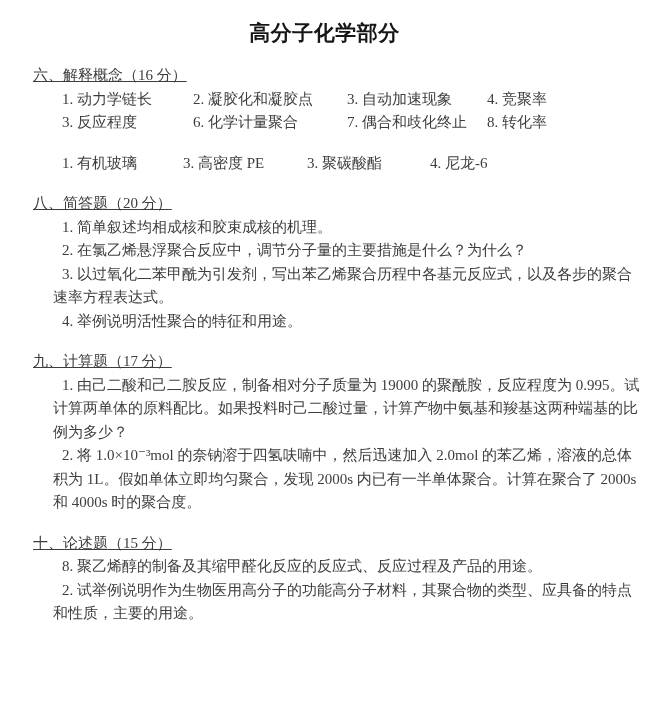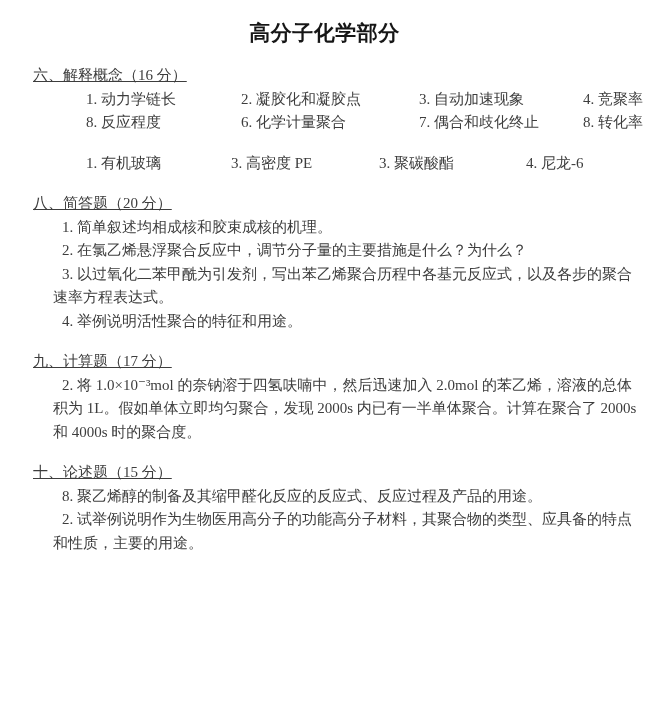--- a/index.html
+++ b/index.html
@@ -25,21 +25,21 @@
     text-align: center;
     font-size: 21px;
     line-height: 30px;
     font-weight: bold;
     color: #161616;
     letter-spacing: 0.5px;
   }
   .sec { margin: 0 0 17px 0; }
   .sec-heading { margin: 0; text-decoration: underline; }
   .tab-row { margin-left: 29px; white-space: nowrap; }
-  .cell { display: inline-block; vertical-align: top; margin-left: 24px; }
+  .cell { display: inline-block; vertical-align: top; }
   
   .w6-1 { width: 131px; }
   .w6-2 { width: 154px; }
   .w6-3 { width: 140px; }
   
   .w7-1 { width: 121px; }
   .w7-2 { width: 124px; }
   .w7-3 { width: 123px; }
   
   .item {
@@ -53,40 +53,41 @@
 <div class="doc">
 
   <h1 class="title">高分子化学部分</h1>
 
   <div class="sec">
     <div class="sec-heading">六、解释概念（16 分）</div>
     <div class="tab-row">
       <span class="cell w6-1">1. 动力学链长</span><span class="cell w6-2">2. 凝胶化和凝胶点</span><span class="cell w6-3">3. 自动加速现象</span><span class="cell">4. 竞聚率</span>
     </div>
     <div class="tab-row">
-      <span class="cell w6-1">8. 反应程度</span><span class="cell w6-2">6. 化学计量聚合</span><span class="cell w6-3">7. 偶合和歧化终止</span><span class="cell">8. 转化率</span>
+      <span class="cell w6-1">3. 反应程度</span><span class="cell w6-2">6. 化学计量聚合</span><span class="cell w6-3">7. 偶合和歧化终止</span><span class="cell">8. 转化率</span>
     </div>
   </div>
 
   <div class="sec">
     <div class="tab-row">
       <span class="cell w7-1">1. 有机玻璃</span><span class="cell w7-2">3. 高密度 PE</span><span class="cell w7-3">3. 聚碳酸酯</span><span class="cell">4. 尼龙-6</span>
     </div>
   </div>
 
   <div class="sec">
     <div class="sec-heading">八、简答题（20 分）</div>
     <p class="item">1. 简单叙述均相成核和胶束成核的机理。</p>
     <p class="item">2. 在氯乙烯悬浮聚合反应中，调节分子量的主要措施是什么？为什么？</p>
     <p class="item">3. 以过氧化二苯甲酰为引发剂，写出苯乙烯聚合历程中各基元反应式，以及各步的聚合速率方程表达式。</p>
     <p class="item">4. 举例说明活性聚合的特征和用途。</p>
   </div>
 
   <div class="sec">
     <div class="sec-heading">九、计算题（17 分）</div>
+    <p class="item">1. 由己二酸和己二胺反应，制备相对分子质量为 19000 的聚酰胺，反应程度为 0.995。试计算两单体的原料配比。如果投料时己二酸过量，计算产物中氨基和羧基这两种端基的比例为多少？</p>
     <p class="item">2. 将 1.0×10⁻³mol 的奈钠溶于四氢呋喃中，然后迅速加入 2.0mol 的苯乙烯，溶液的总体积为 1L。假如单体立即均匀聚合，发现 2000s 内已有一半单体聚合。计算在聚合了 2000s 和 4000s 时的聚合度。</p>
   </div>
 
   <div class="sec">
     <div class="sec-heading">十、论述题（15 分）</div>
     <p class="item">8. 聚乙烯醇的制备及其缩甲醛化反应的反应式、反应过程及产品的用途。</p>
     <p class="item">2. 试举例说明作为生物医用高分子的功能高分子材料，其聚合物的类型、应具备的特点和性质，主要的用途。</p>
   </div>
 
 </div>

